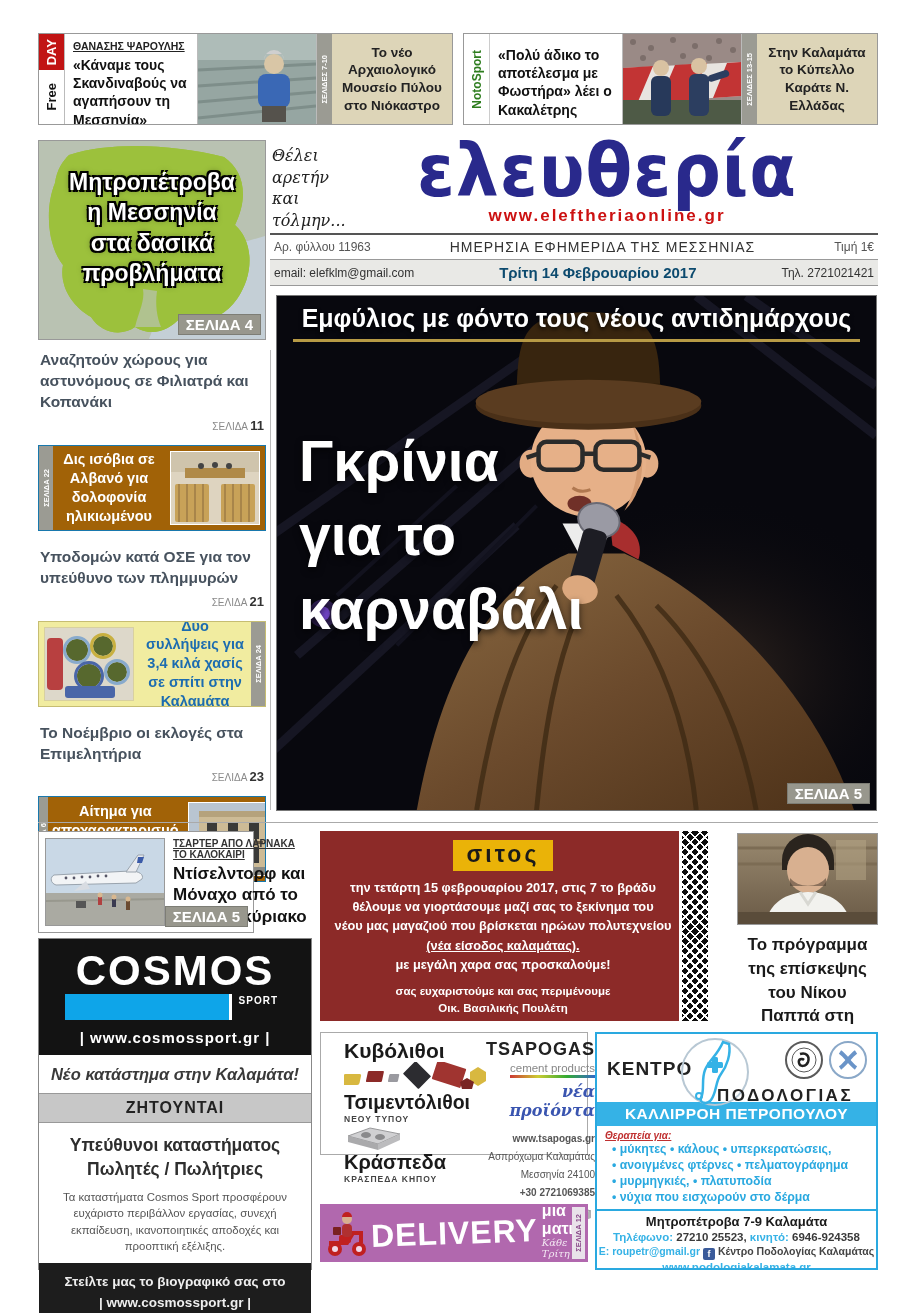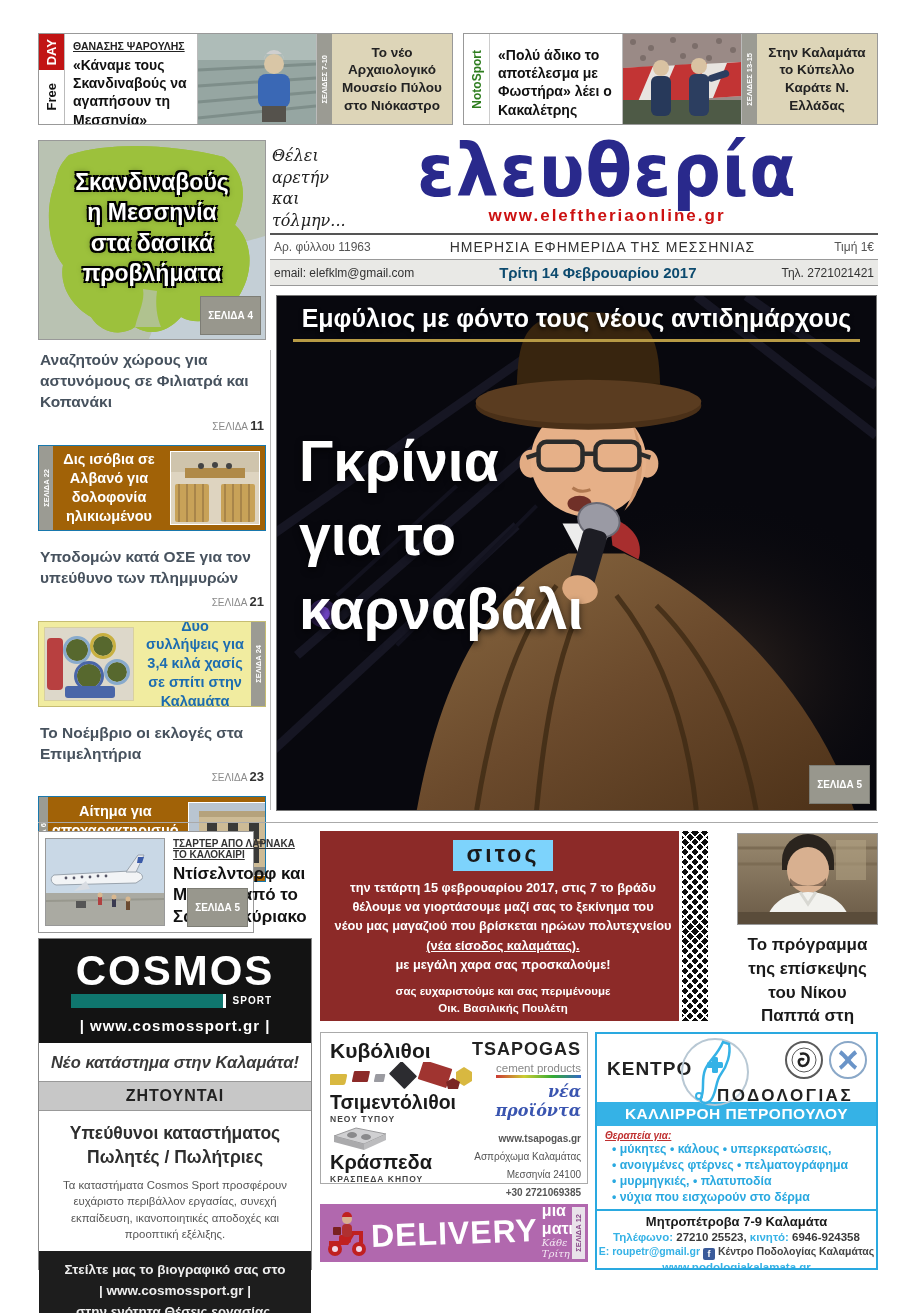--- a/index.html
+++ b/index.html
@@ -1,19 +1,19 @@
 <!DOCTYPE html>
 <html><head>
 <meta charset="utf-8">
 <style>
   html,body{margin:0;padding:0;background:#fff;}
   .page{position:relative;width:900px;height:1313px;background:#fff;overflow:hidden;
         font-family:"Liberation Sans",sans-serif;color:#111;}
   .vtext{writing-mode:vertical-rl;transform:rotate(180deg);white-space:nowrap;}
-  .chip{background:#98978d;color:#fff;font-size:10px;font-weight:bold;padding:13px 7px;border:1px solid #7d7d75;display:inline-block;margin-left:28px;}
+  .chip{background:#98978d;color:#fff;font-size:15px;font-weight:bold;padding:1px 7px;border:1px solid #7d7d75;display:inline-block;margin-left:28px;}
   svg{display:block;}
 
   
   .strips{position:absolute;left:38px;top:33px;width:840px;height:92px;display:flex;gap:10px;}
   .strip{flex:1;border:1px solid #999;display:flex;background:#fff;overflow:hidden;}
   .fd-brand{width:25px;display:flex;flex-direction:column;border-right:1px solid #bbb;}
   .fd-day{flex:0 0 40%;background:#c11414;color:#fff;display:flex;align-items:center;justify-content:center;font-weight:bold;font-size:13px;}
   .fd-free{flex:1;background:#fff;color:#111;display:flex;align-items:center;justify-content:center;font-weight:bold;font-size:13px;}
   .ns-brand{width:25px;background:#fff;color:#2e7d1e;display:flex;align-items:center;justify-content:center;font-weight:bold;font-size:12px;border-right:1px solid #ccc;}
   .strip-quote{flex:1;padding:6px 8px;min-width:0;}
@@ -70,46 +70,46 @@
   .charter-kicker{font-size:10px;font-weight:bold;text-decoration:underline;color:#333;margin-bottom:3px;}
   .charter-title{font-size:17px;font-weight:bold;color:#111;line-height:1.25;}
   .charter .chip{position:absolute;right:5px;bottom:5px;}
 
   
   .sitos{position:absolute;left:320px;top:831px;width:388px;height:190px;background:#8c2a28;color:#fff;box-sizing:border-box;
     padding:9px 34px 6px 12px;text-align:center;overflow:hidden;}
   .sitos-pattern{position:absolute;right:0;top:0;bottom:0;width:26px;
     background:repeating-linear-gradient(45deg,transparent 0 5px,#fff 5px 7px),repeating-linear-gradient(-45deg,transparent 0 5px,#fff 5px 7px),#0d0d0d;
     border-left:3px solid #fff;}
-  .sitos-logo{display:inline-block;background:#7dd3fc;color:#1a1a1a;font-size:23px;letter-spacing:3px;padding:1px 14px 3px;margin-bottom:7px;font-weight:bold;}
+  .sitos-logo{display:inline-block;background:#eab308;color:#1a1a1a;font-size:23px;letter-spacing:3px;padding:1px 14px 3px;margin-bottom:7px;font-weight:bold;}
   .sitos-line{font-size:12.8px;font-weight:bold;line-height:1.5;}
   .sitos-line.u{text-decoration:underline;}
   .sitos-close{font-size:11.5px;font-weight:bold;line-height:1.5;margin-top:9px;}
 
   
   .pappas{position:absolute;left:737px;top:833px;width:141px;height:198px;}
   .pappas-photo{width:100%;height:92px;border:1px solid #999;box-sizing:border-box;overflow:hidden;position:relative;}
   .pappas-title{font-size:17px;font-weight:bold;text-align:center;color:#1a1a1a;line-height:1.4;margin-top:8px;}
   .pappas-badge{text-align:right;margin-top:3px;}
 
   
   .cosmos{position:absolute;left:38px;top:938px;width:274px;height:332px;border:1px solid #888;box-sizing:border-box;background:#fff;display:flex;flex-direction:column;}
   .cosmos-head{background:#131313;color:#fff;text-align:center;padding:12px 10px 9px;}
   .cosmos-logo{font-size:42px;font-weight:800;letter-spacing:2px;line-height:.95;}
-  .cosmos-bar{position:relative;height:14px;background:#0f766e;margin:3px 22px 0;}
+  .cosmos-bar{position:relative;height:26px;background:#0ea5e9;margin:3px 16px 0;}
   .cosmos-sport{position:absolute;right:0;top:0;bottom:0;background:#131313;color:#fff;font-size:10px;font-weight:bold;letter-spacing:1px;line-height:13px;padding:0 7px;border-left:3px solid #fff;}
   .cosmos-url{font-size:15px;font-weight:bold;margin-top:9px;letter-spacing:1px;}
   .cosmos-new{text-align:center;font-style:italic;font-weight:bold;font-size:16.5px;color:#3a3a3a;padding:10px 6px 9px;}
   .cosmos-band{background:#c7c7c7;text-align:center;font-weight:bold;font-size:16px;color:#222;padding:5px 12px;letter-spacing:1px;border-top:1px solid #999;border-bottom:1px solid #999;}
   .cosmos-roles{text-align:center;font-weight:bold;font-size:17.5px;color:#2e2e2e;padding:10px 4px 5px;line-height:1.4;}
   .cosmos-par{text-align:center;font-size:11.4px;color:#555;line-height:1.45;padding:2px 12px 8px;flex:1;}
   .cosmos-foot{background:#1d1d1d;color:#eee;text-align:center;font-size:13.5px;font-weight:bold;line-height:1.55;padding:9px 6px;}
 
   
-  .tsap{position:absolute;left:320px;top:1032px;width:268px;height:152px;border:1px solid #aaa;box-sizing:border-box;background:#fff;padding:7px 9px;display:flex;}
+  .tsap{position:absolute;left:320px;top:1032px;width:268px;height:123px;border:1px solid #aaa;box-sizing:border-box;background:#fff;padding:7px 23px;display:flex;}
   .tsap-left{width:150px;}
   .tsap-left h3{margin:0;font-size:21px;color:#1a1a1a;line-height:1.05;}
   .tsap-sub{font-size:8.5px;font-weight:bold;color:#444;letter-spacing:1px;margin:1px 0 2px;}
   .tsap-right{flex:1;text-align:right;}
   .tsap-brand{font-size:18px;font-weight:800;color:#222;letter-spacing:1px;line-height:1;}
   .tsap-brand-sub{font-size:11.5px;color:#888;border-bottom:3px solid;border-image:linear-gradient(90deg,#c33,#cc3,#3a3,#36c) 1;display:inline-block;padding-bottom:1px;}
   .tsap-tag{font-family:"DejaVu Serif",serif;font-style:italic;font-size:16px;color:#3a55b0;margin:4px 0 10px;font-weight:bold;}
   .tsap-contact{font-size:10px;color:#555;line-height:1.8;}
   .tsap-contact .b{font-weight:bold;}
 
@@ -248,21 +248,21 @@
               <circle cx="13" cy="2" r="1" fill="#1e2a14"></circle>
           </pattern>
         </defs>
         <rect width="226" height="198" fill="#b9c2b2"></rect>
         <path d="M140,120 L226,95 L226,198 L110,198 Z" fill="#c4cfd6"></path>
         <path id="blob" d="M30,14 C75,0 135,4 185,16 C205,30 210,55 196,84 C214,100 216,132 198,158 C184,178 160,186 142,176 C130,190 112,196 96,186 C82,196 62,192 52,176 C34,166 20,146 24,124 C8,104 6,66 16,42 C18,28 24,20 30,14 Z" fill="#9cc13c"></path>
         <use href="#blob" fill="url(#specks)"></use>
         <path d="M96,186 C100,170 106,160 104,148 L118,150 C116,164 118,176 122,186 Z" fill="#b9c2b2" opacity="0.7"></path>
       </svg>
       <div class="map-headline">
-        <div>Σκανδιναβούς</div>
+        <div>Μητροπέτροβα</div>
         <div>η Μεσσηνία</div>
         <div>στα δασικά</div>
         <div>προβλήματα</div>
       </div>
       <span class="chip">ΣΕΛΙΔΑ 4</span>
     </div>
 
     <div class="side-text">
       <div class="side-title">Αναζητούν χώρους για αστυνόμους σε Φιλιατρά και Κοπανάκι</div>
       <div class="side-badge"><span>ΣΕΛΙΔΑ</span> <b>11</b></div>

